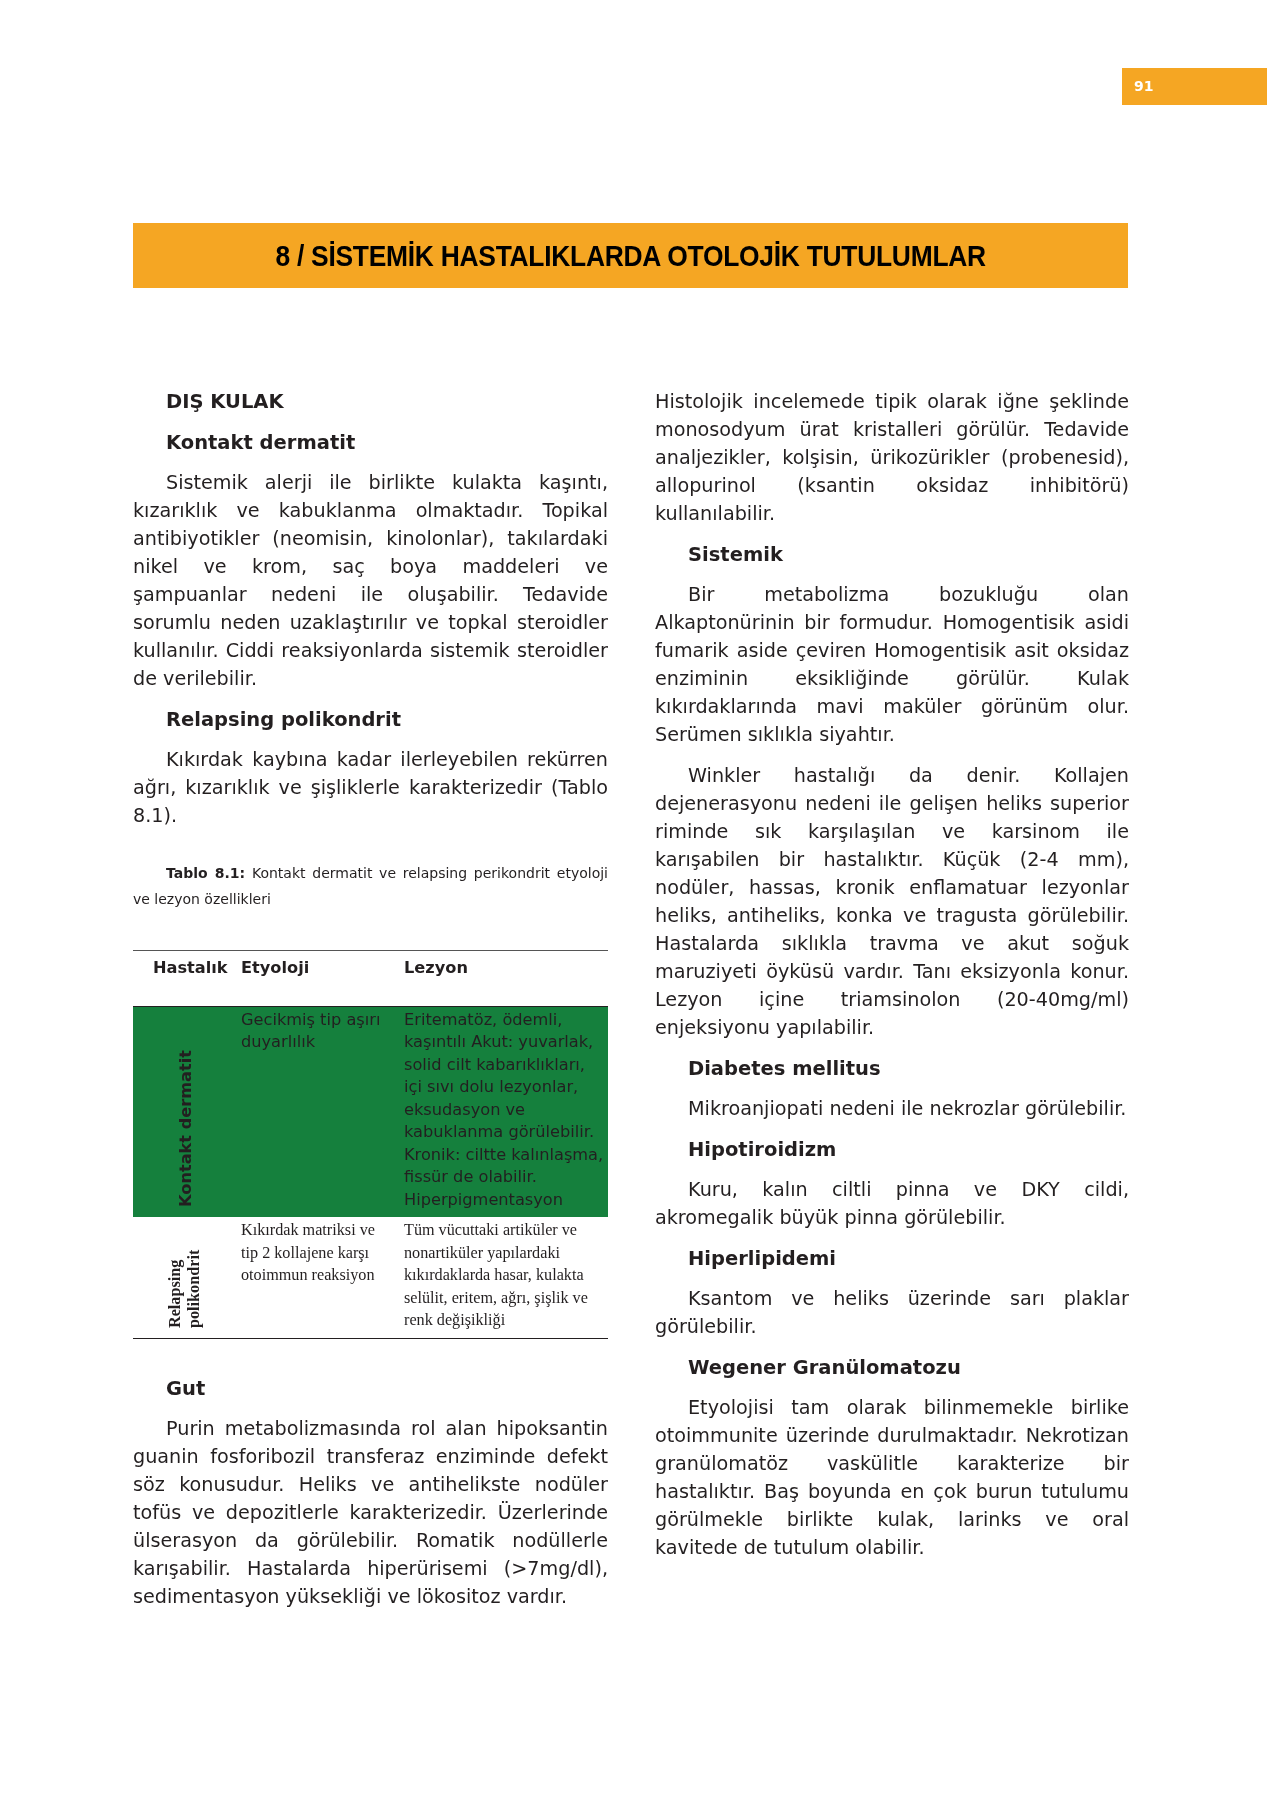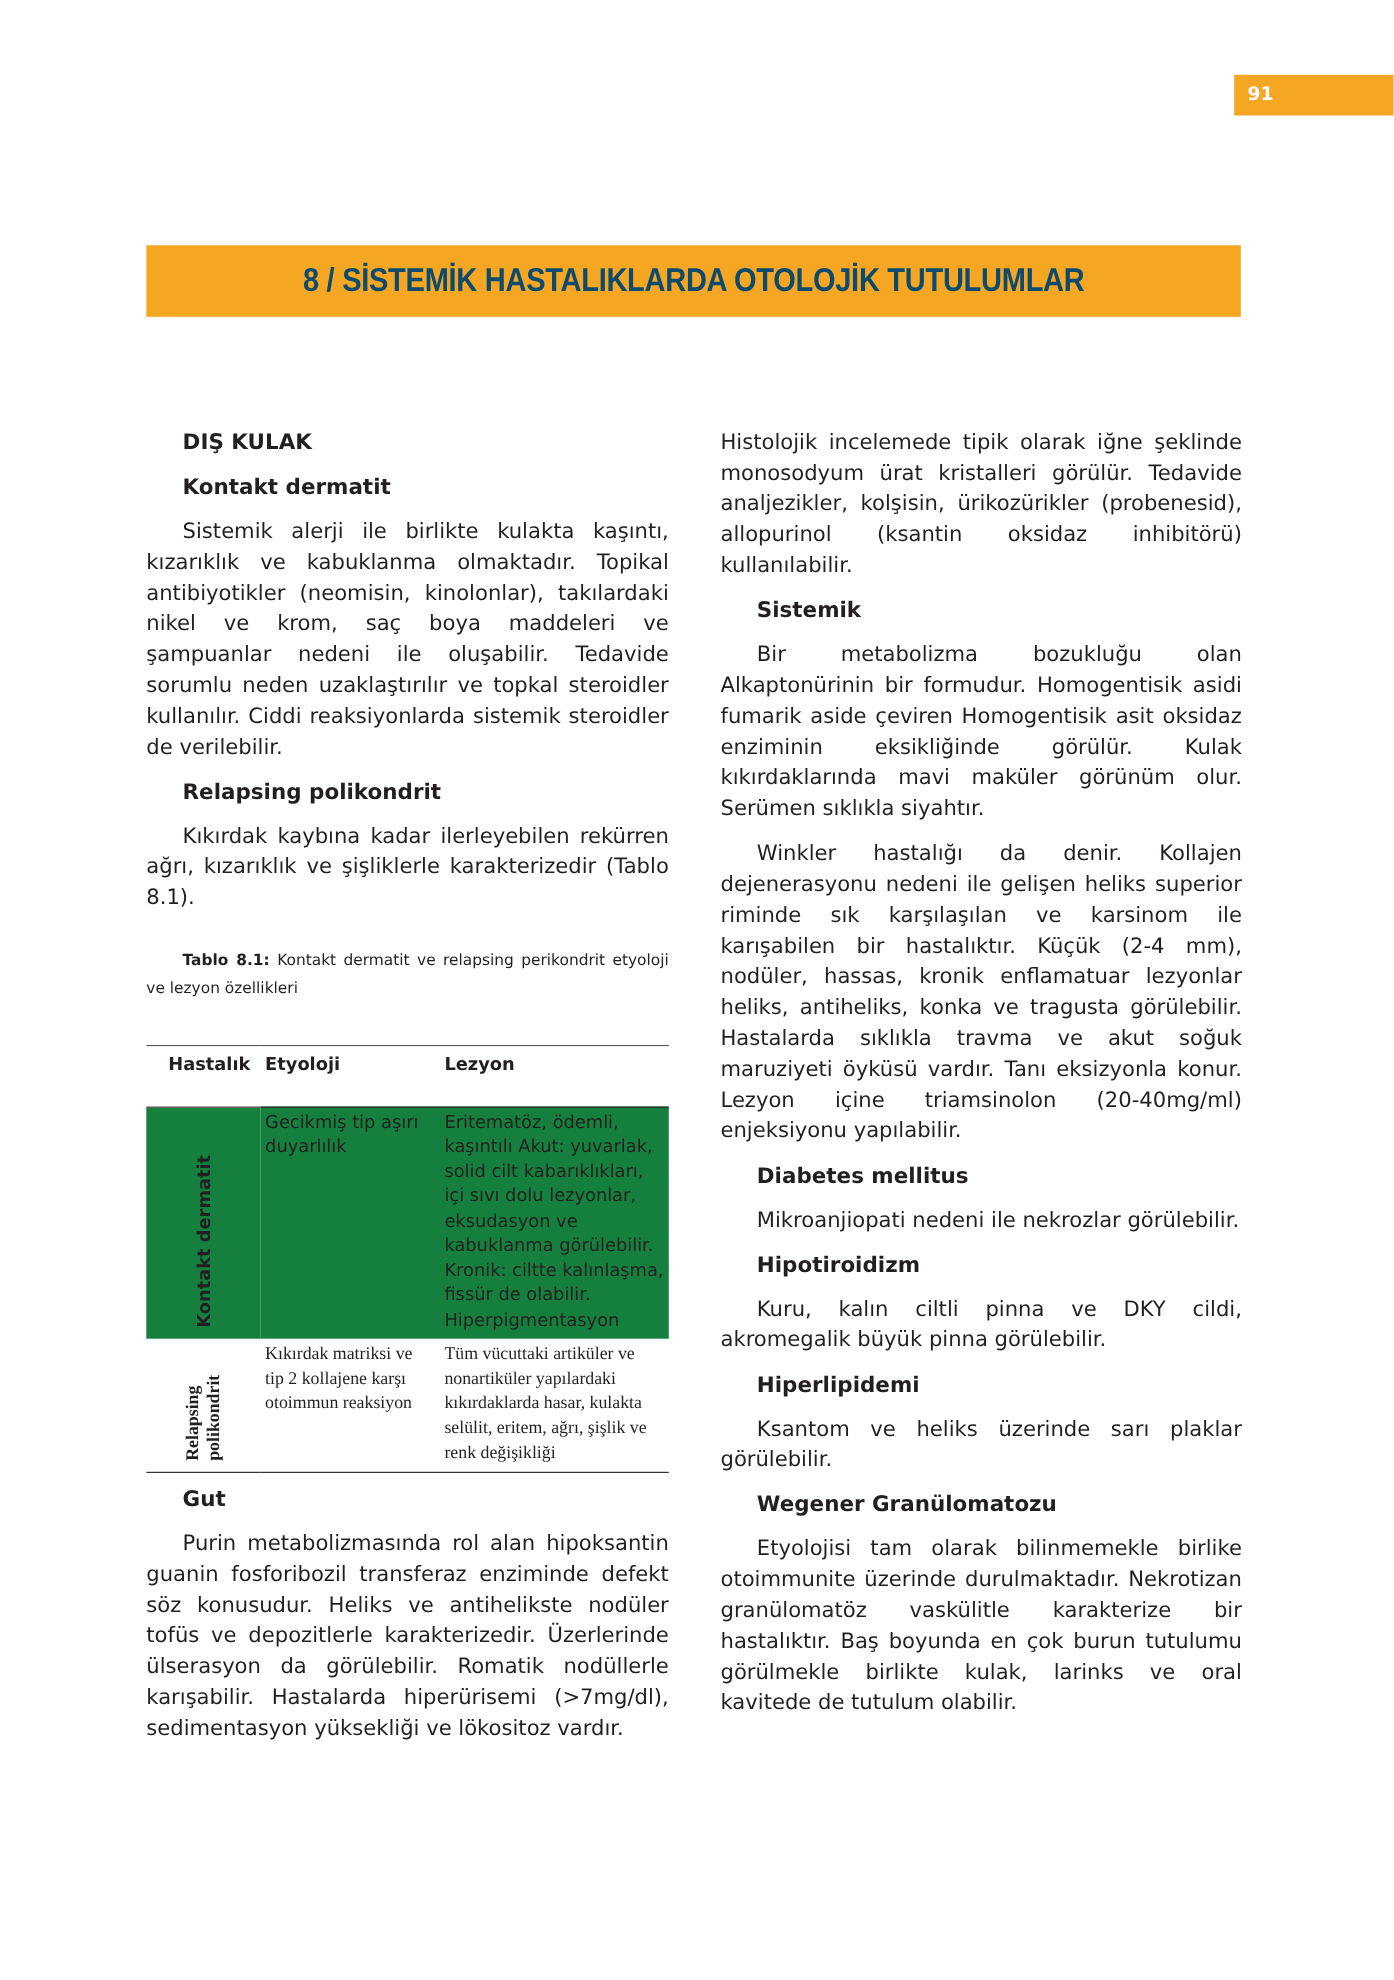--- a/index.html
+++ b/index.html
@@ -1,34 +1,34 @@
 <!DOCTYPE html>
 <html><head>
 <meta charset="utf-8">
 <style>
   html, body { margin: 0; padding: 0; background: #ffffff; }
   body { width: 1267px; height: 1800px; position: relative; overflow: hidden;
          font-family: "DejaVu Sans", sans-serif; color: #231f20; }
   .page-num { position: absolute; left: 1122px; top: 68px; width: 145px; height: 37px;
-              background: #f5a623; color: #fff; font-weight: bold; font-size: 17px;
+              background: #f5a623; color: #fff; font-weight: bold; font-size: 14px;
               line-height: 37px; padding-left: 12px; box-sizing: border-box; }
   .chapter-band { position: absolute; left: 133px; top: 223px; width: 995px; height: 65px;
-                  background: #f5a623; color: #0c4a6e; display: flex; align-items: center; justify-content: center; }
+                  background: #f5a623; color: #000000; display: flex; align-items: center; justify-content: center; }
   .chapter-band h1 { margin: 0; font-family: "Liberation Sans", sans-serif; font-weight: bold; font-size: 30px;
                      letter-spacing: -0.3px; transform: scaleX(0.88); }
   .col { position: absolute; top: 388px; font-size: 19.2px; line-height: 28px; }
   .col-left { left: 133px; width: 475px; }
   .col-right { left: 655px; width: 474px; }
   .h-major { font-weight: bold; font-size: 19.5px; margin: 0 0 13px 33px; line-height: 28px; }
   .h-minor { font-weight: bold; font-size: 19.5px; margin: 0 0 12px 33px; line-height: 28px; }
   p { margin: 0 0 13px 0; text-align: justify; }
   p.ind { text-indent: 33px; }
   .caption { font-size: 14px; line-height: 26px; text-indent: 33px; text-align: justify; margin: 30px 0 38px 0; }
   .caption b { font-weight: bold; }
-  table.t81 { width: 475px; border-collapse: collapse; font-size: 16.2px; line-height: 22.5px; margin-bottom: 10px; }
+  table.t81 { width: 475px; border-collapse: collapse; font-size: 16.2px; line-height: 22.5px; margin-bottom: 36px; }
   table.t81 th { text-align: left; font-weight: bold; padding: 6px 4px 26px 4px; border-top: 1.5px solid #555; border-bottom: 1.5px solid #231f20; vertical-align: top; }
   table.t81 td { vertical-align: top; padding: 2px 4px 6px 4px; }
   tr.row-kd td { background: #15803d; }
   tr.row-rp td { border-bottom: 1.5px solid #231f20; font-family: Liberation Serif, serif; }
   td.rot { width: 80px; position: relative; padding: 0; }
   .rot-label { position: absolute; left: 50%; bottom: 10px; transform-origin: left bottom;
                transform: rotate(-90deg) translateY(50%); white-space: nowrap; font-weight: bold; font-size: 16.2px; line-height: 19px; }
   .rot-label.two { transform: rotate(-90deg) translateY(50%); }
   th.c1 { width: 80px; padding-left: 20px !important; }
   th.c2, td.c2 { width: 155px; }

